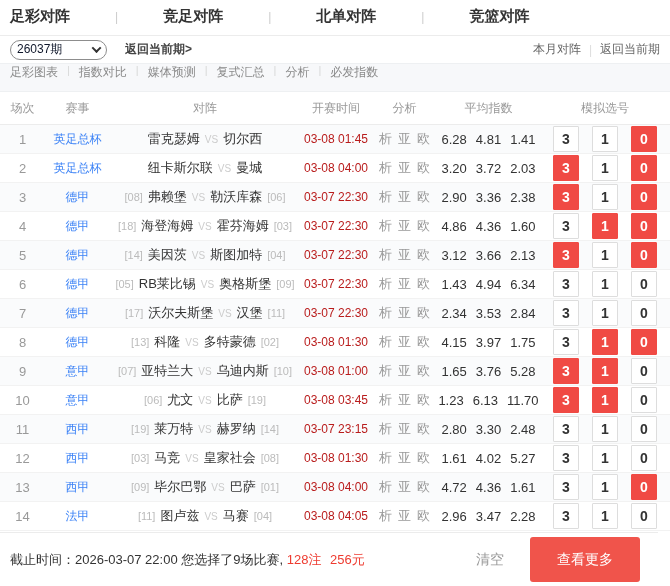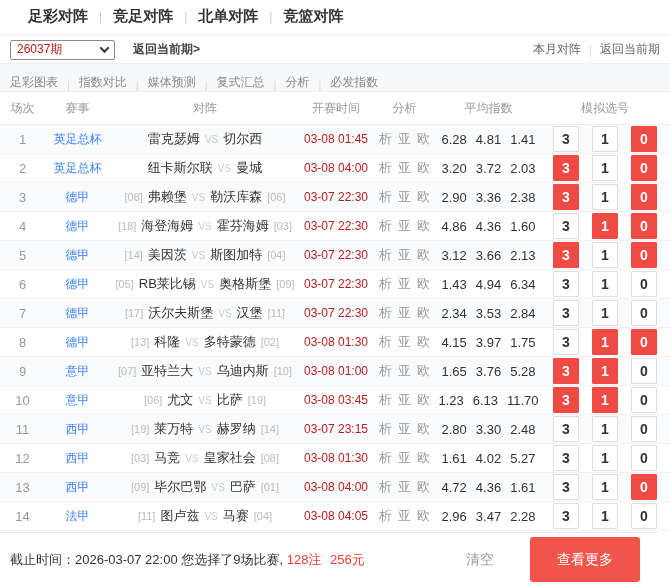--- a/index.html
+++ b/index.html
@@ -1,39 +1,39 @@
 <!DOCTYPE html>
 <html><head>
 <meta charset="utf-8">
 <style>
   * { margin:0; padding:0; box-sizing:border-box; }
   body { background:#fff; font-family:"Liberation Sans", sans-serif; }
   .page { width:670px; height:586px; background:#fff; overflow:hidden; position:relative; }
 
   
   .top-header { display:flex; justify-content:space-between; align-items:flex-end; height:36px; border-bottom:1px solid #ececec; }
-  .main-nav { display:flex; align-items:center; padding:0 0 9px 28px; }
+  .main-nav { display:flex; align-items:center; padding:0 0 9px 10px;gap:34px; }
   .main-nav .tab { font-size:15px; font-weight:bold; color:#333; cursor:pointer; }
   .main-nav .sep { color:#ccc; font-size:12px; margin:0 11px; font-weight:normal; }
   .play-tabs { display:flex; gap:26px; margin-right:10px; }
   .play-tab { font-size:13px; color:#6a82a2; padding:0 2px 9px; cursor:pointer; }
   .play-tab.active { color:#333; font-weight:bold; border-bottom:3px solid #3a7fd8; margin-bottom:-1px; }
 
   
   .period-bar { display:flex; align-items:center; justify-content:space-between; height:27px; padding:0 10px; }
   .period-left { display:flex; align-items:center; }
-  .period-select { width:105px; height:20px; border:1px solid #8d8d8d; border-radius:2px; display:flex; align-items:center; justify-content:space-between; padding:0 6px; font-size:12px; color:#b91c1c; cursor:pointer; background:#fff; }
+  .period-select { width:97px; height:20px; border:1px solid #8d8d8d; border-radius:10px; display:flex; align-items:center; justify-content:space-between; padding:0 6px; font-size:12px; color:#0f172a; cursor:pointer; background:#fff; }
   .sel-arrow { width:7px; height:7px; border-right:2px solid #333; border-bottom:2px solid #333; transform:rotate(45deg) translate(-1px,-1px); }
   .back-link { font-size:12px; color:#444; font-weight:bold; margin-left:18px; cursor:pointer; }
   .period-right { display:flex; align-items:center; font-size:12px; color:#666; }
   .period-right .sep { color:#ddd; margin:0 8px; }
   .period-right .lnk { cursor:pointer; }
 
   
-  .sub-nav { display:flex; align-items:flex-end; height:29px; background:#f7f8fa; border-top:1px solid #eef0f2; border-bottom:1px solid #eef0f2; padding-left:10px; }
+  .sub-nav { display:flex; align-items:flex-start; height:29px; background:#f7f8fa; border-top:1px solid #eef0f2; border-bottom:1px solid #eef0f2; padding-left:10px; }
   .sub-nav .item { font-size:12px; color:#8a8a8a; cursor:pointer; }
   .sub-nav .sep { color:#d8d8d8; font-size:11px; margin:0 9px; }
 
   
   .thead { display:flex; align-items:center; height:33px; border-bottom:1px solid #ececec; }
   .thead .th { font-size:12px; color:#999; text-align:center; }
   .c-no{width:45px} .c-league{width:65px} .c-match{width:190px} .c-time{width:72px}
   .c-analysis{width:65px} .c-odds{width:103px} .c-picks{width:130px}
 
   .row { display:flex; align-items:center; height:29px; border-bottom:1px solid #f2f2f2; }
@@ -53,21 +53,21 @@
   .c-odds .odd { font-size:13px; color:#333; }
   .c-picks { gap:13px; }
   .pick-btn { width:26px; height:26px; border:1px solid #ddd; background:#fff; color:#333; font-size:14px; font-weight:bold; font-family:"Liberation Sans",sans-serif; cursor:pointer; border-radius:1px; line-height:1; }
   .pick-btn.selected { background:#f04a44; border-color:#f04a44; color:#fff; }
 
   
   .footer { position:absolute; left:0; right:12px; bottom:0; height:54px; border-top:1px solid #ececec; display:flex; align-items:center; justify-content:space-between; padding:0 18px 0 10px; background:#fff; }
   .deadline { font-size:13px; color:#333; }
   .deadline .red { color:#ee3b30; }
   .deadline .red + .red { margin-left:5px; }
-  .footer-right { display:flex; align-items:center; gap:36px;margin-left:44px; }
+  .footer-right { display:flex; align-items:center; gap:26px;margin-left:44px; }
   .clear-btn { font-size:14px; color:#999; background:none; border:none; cursor:pointer; font-family:"Liberation Sans",sans-serif; }
   .more-btn { width:110px; height:45px; background:#f0544b; color:#fff; font-size:14px; border:none; border-radius:3px; cursor:pointer; font-family:"Liberation Sans",sans-serif; }
 </style>
 </head>
 <body>
 
 <div class="page">
 
   <div class="top-header">
     <div class="main-nav" id="main-nav">

